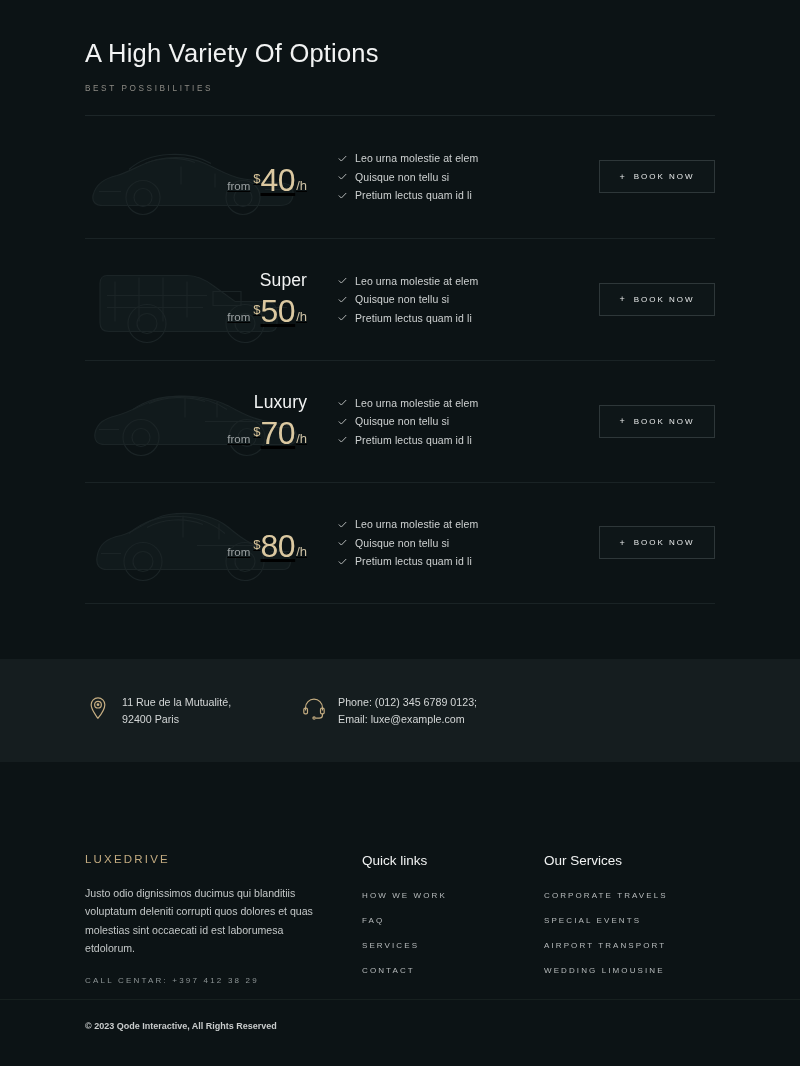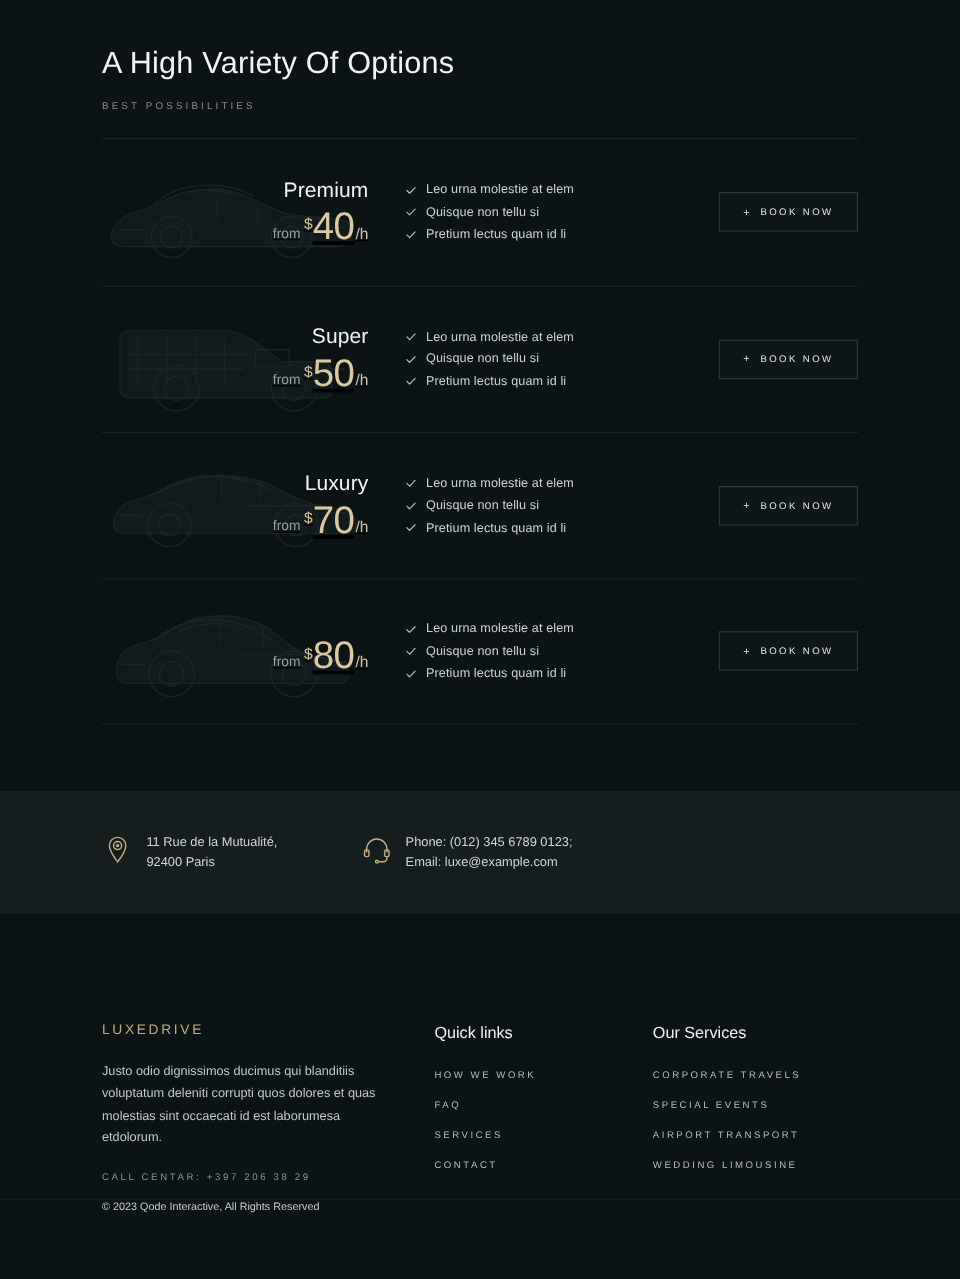--- a/index.html
+++ b/index.html
@@ -221,21 +221,22 @@
     text-decoration: none;
     cursor: pointer;
   }
 
   .copyright-bar {
     position: absolute;
     left: 0; right: 0; bottom: 0;
     height: 32px;
     border-top: 1px solid #17201f;
     display: flex;
-    align-items: flex-start;
+    align-items: flex-end;
+    font-weight: bold;
   }
   .copyright-inner { width: 630px; margin: 0 auto; }
   .copyright-text { font-size: 9px; color: #c9cccc; }
 </style>
 </head>
 <body>
 
 <div class="page">
 
   <section class="pricing-section">
@@ -256,21 +257,20 @@
                 <circle cx="58" cy="68" r="17"></circle>
                 <circle cx="58" cy="68" r="9"></circle>
                 <circle cx="158" cy="68" r="17"></circle>
                 <circle cx="158" cy="68" r="9"></circle>
                 <path d="M96 37v18M130 44v14M14 62h22M180 60h22"></path>
                 <path d="M168 52c8 0 16 2 22 6"></path>
               </g>
             </svg>
           </div>
           <div class="plan-id">
-            <div class="plan-name">Premium</div>
             <div class="plan-price-line">
               <span class="plan-from">from</span>
               <span class="plan-cur">$</span>
               <span class="plan-amount">40</span>
               <span class="plan-per">/h</span>
             </div>
           </div>
           <div class="plan-feats">
             <div class="feat">
               <span class="feat-check">
@@ -516,21 +516,21 @@
 
     </div>
   </section>
 
   <footer class="footer">
     <div class="footer-inner">
 
       <div class="fcol-brand">
         <div class="brand-name">LUXEDRIVE</div>
         <div class="brand-text">Justo odio dignissimos ducimus qui blanditiis voluptatum deleniti corrupti quos dolores et quas molestias sint occaecati id est laborumesa etdolorum.</div>
-        <div class="brand-call">CALL CENTAR: +397 206 38 29</div>
+        <div class="brand-call">CALL CENTAR: +397 412 38 29</div>
       </div>
 
       <div class="fcol-links">
         <div class="fcol-title">Quick links</div>
         <div id="quick-links">
             <a class="flink">HOW WE WORK</a>
             <a class="flink">FAQ</a>
             <a class="flink">SERVICES</a>
             <a class="flink">CONTACT</a>
           </div>

